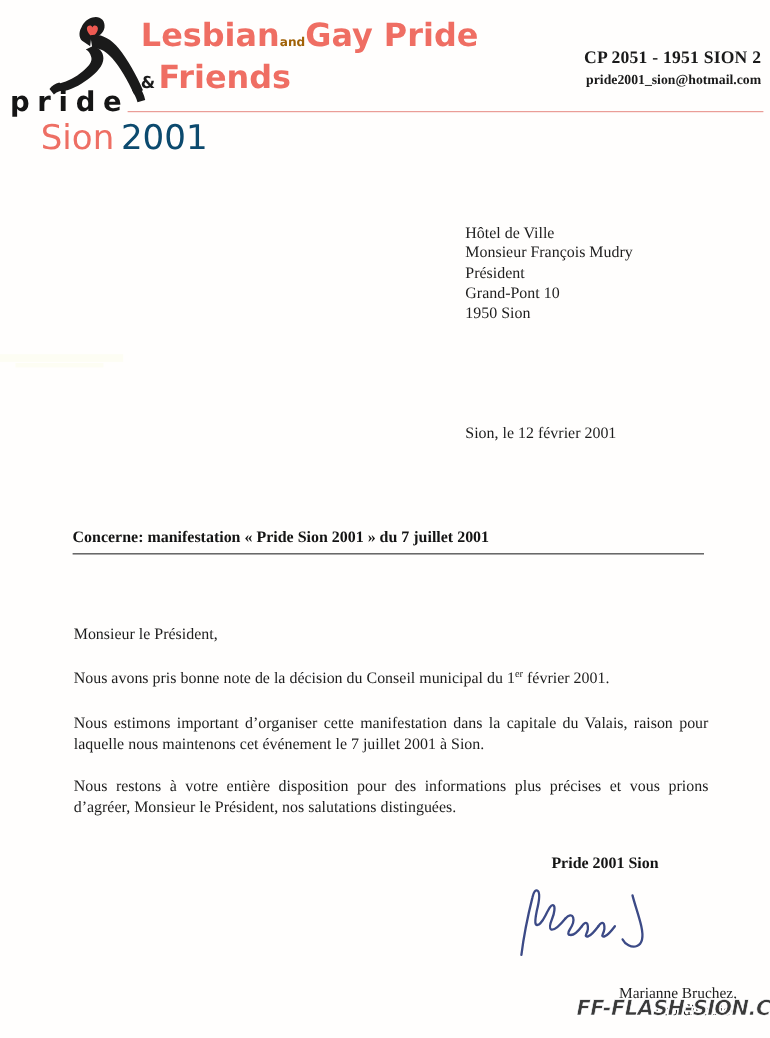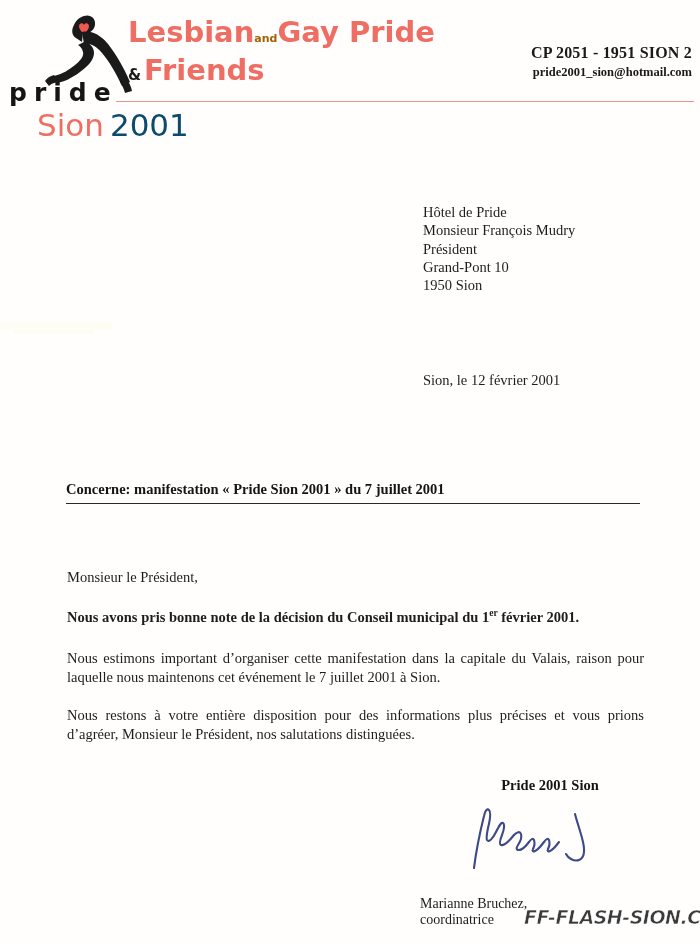--- a/index.html
+++ b/index.html
@@ -141,21 +141,21 @@
     font-size: 14.5px;
     line-height: 18.3px;
     color: #1d1d1d;
     white-space: nowrap;
   }
 
   
   .dateline {
     position: absolute;
     left: 423px;
-    top: 372px;
+    top: 386px;
     font-size: 14.5px;
     color: #1d1d1d;
     white-space: nowrap;
     font-family: Liberation Serif, serif;
   }
 
   
   .subject {
     position: absolute;
     left: 66px;
@@ -178,21 +178,21 @@
     margin-top: 17px;
   }
   .para {
     font-size: 14.5px;
     line-height: 19px;
     color: #1d1d1d;
     margin: 0 0 19px 0;
     text-align: justify;
   }
   .para.salutation { text-align: left; margin-bottom: 21px; }
-  .para.p1 { text-align: left; margin-bottom: 22px; font-weight: bold; }
+  .para.p1 { text-align: left; margin-bottom: 22px; }
   .para sup {
     font-size: 9.5px;
     vertical-align: super;
     line-height: 0;
   }
 
   
   .sign-block {
     position: absolute;
     left: 420px;
@@ -215,21 +215,21 @@
     height: 72px;
     position: relative;
   }
   .signature-img svg { display:block; margin: 0 auto; }
 
   .sign-name {
     position: absolute;
     left: 420px;
     top: 896px;
     width: 250px;
-    text-align: left;
+    text-align: right;
     font-size: 14px;
     line-height: 16px;
     color: #1d1d1d;
   }
 
   
   .watermark {
     position: absolute;
     left: 524px;
     top: 906px;
@@ -293,21 +293,21 @@
     <div class="contact">
       <div class="contact-line1">CP 2051 - 1951 SION 2</div>
       <div class="contact-line2">pride2001_sion@hotmail.com</div>
     </div>
   </div>
 
   <div class="artifact a1"></div>
   <div class="artifact a2"></div>
 
   <div class="recipient">
-    <div>Hôtel de Pride</div>
+    <div>Hôtel de Ville</div>
     <div>Monsieur François Mudry</div>
     <div>Président</div>
     <div>Grand-Pont 10</div>
     <div>1950 Sion</div>
   </div>
 
   <div class="dateline">Sion, le 12 février 2001</div>
 
   <div class="subject">Concerne: manifestation « Pride Sion 2001 » du 7 juillet 2001</div>
 

